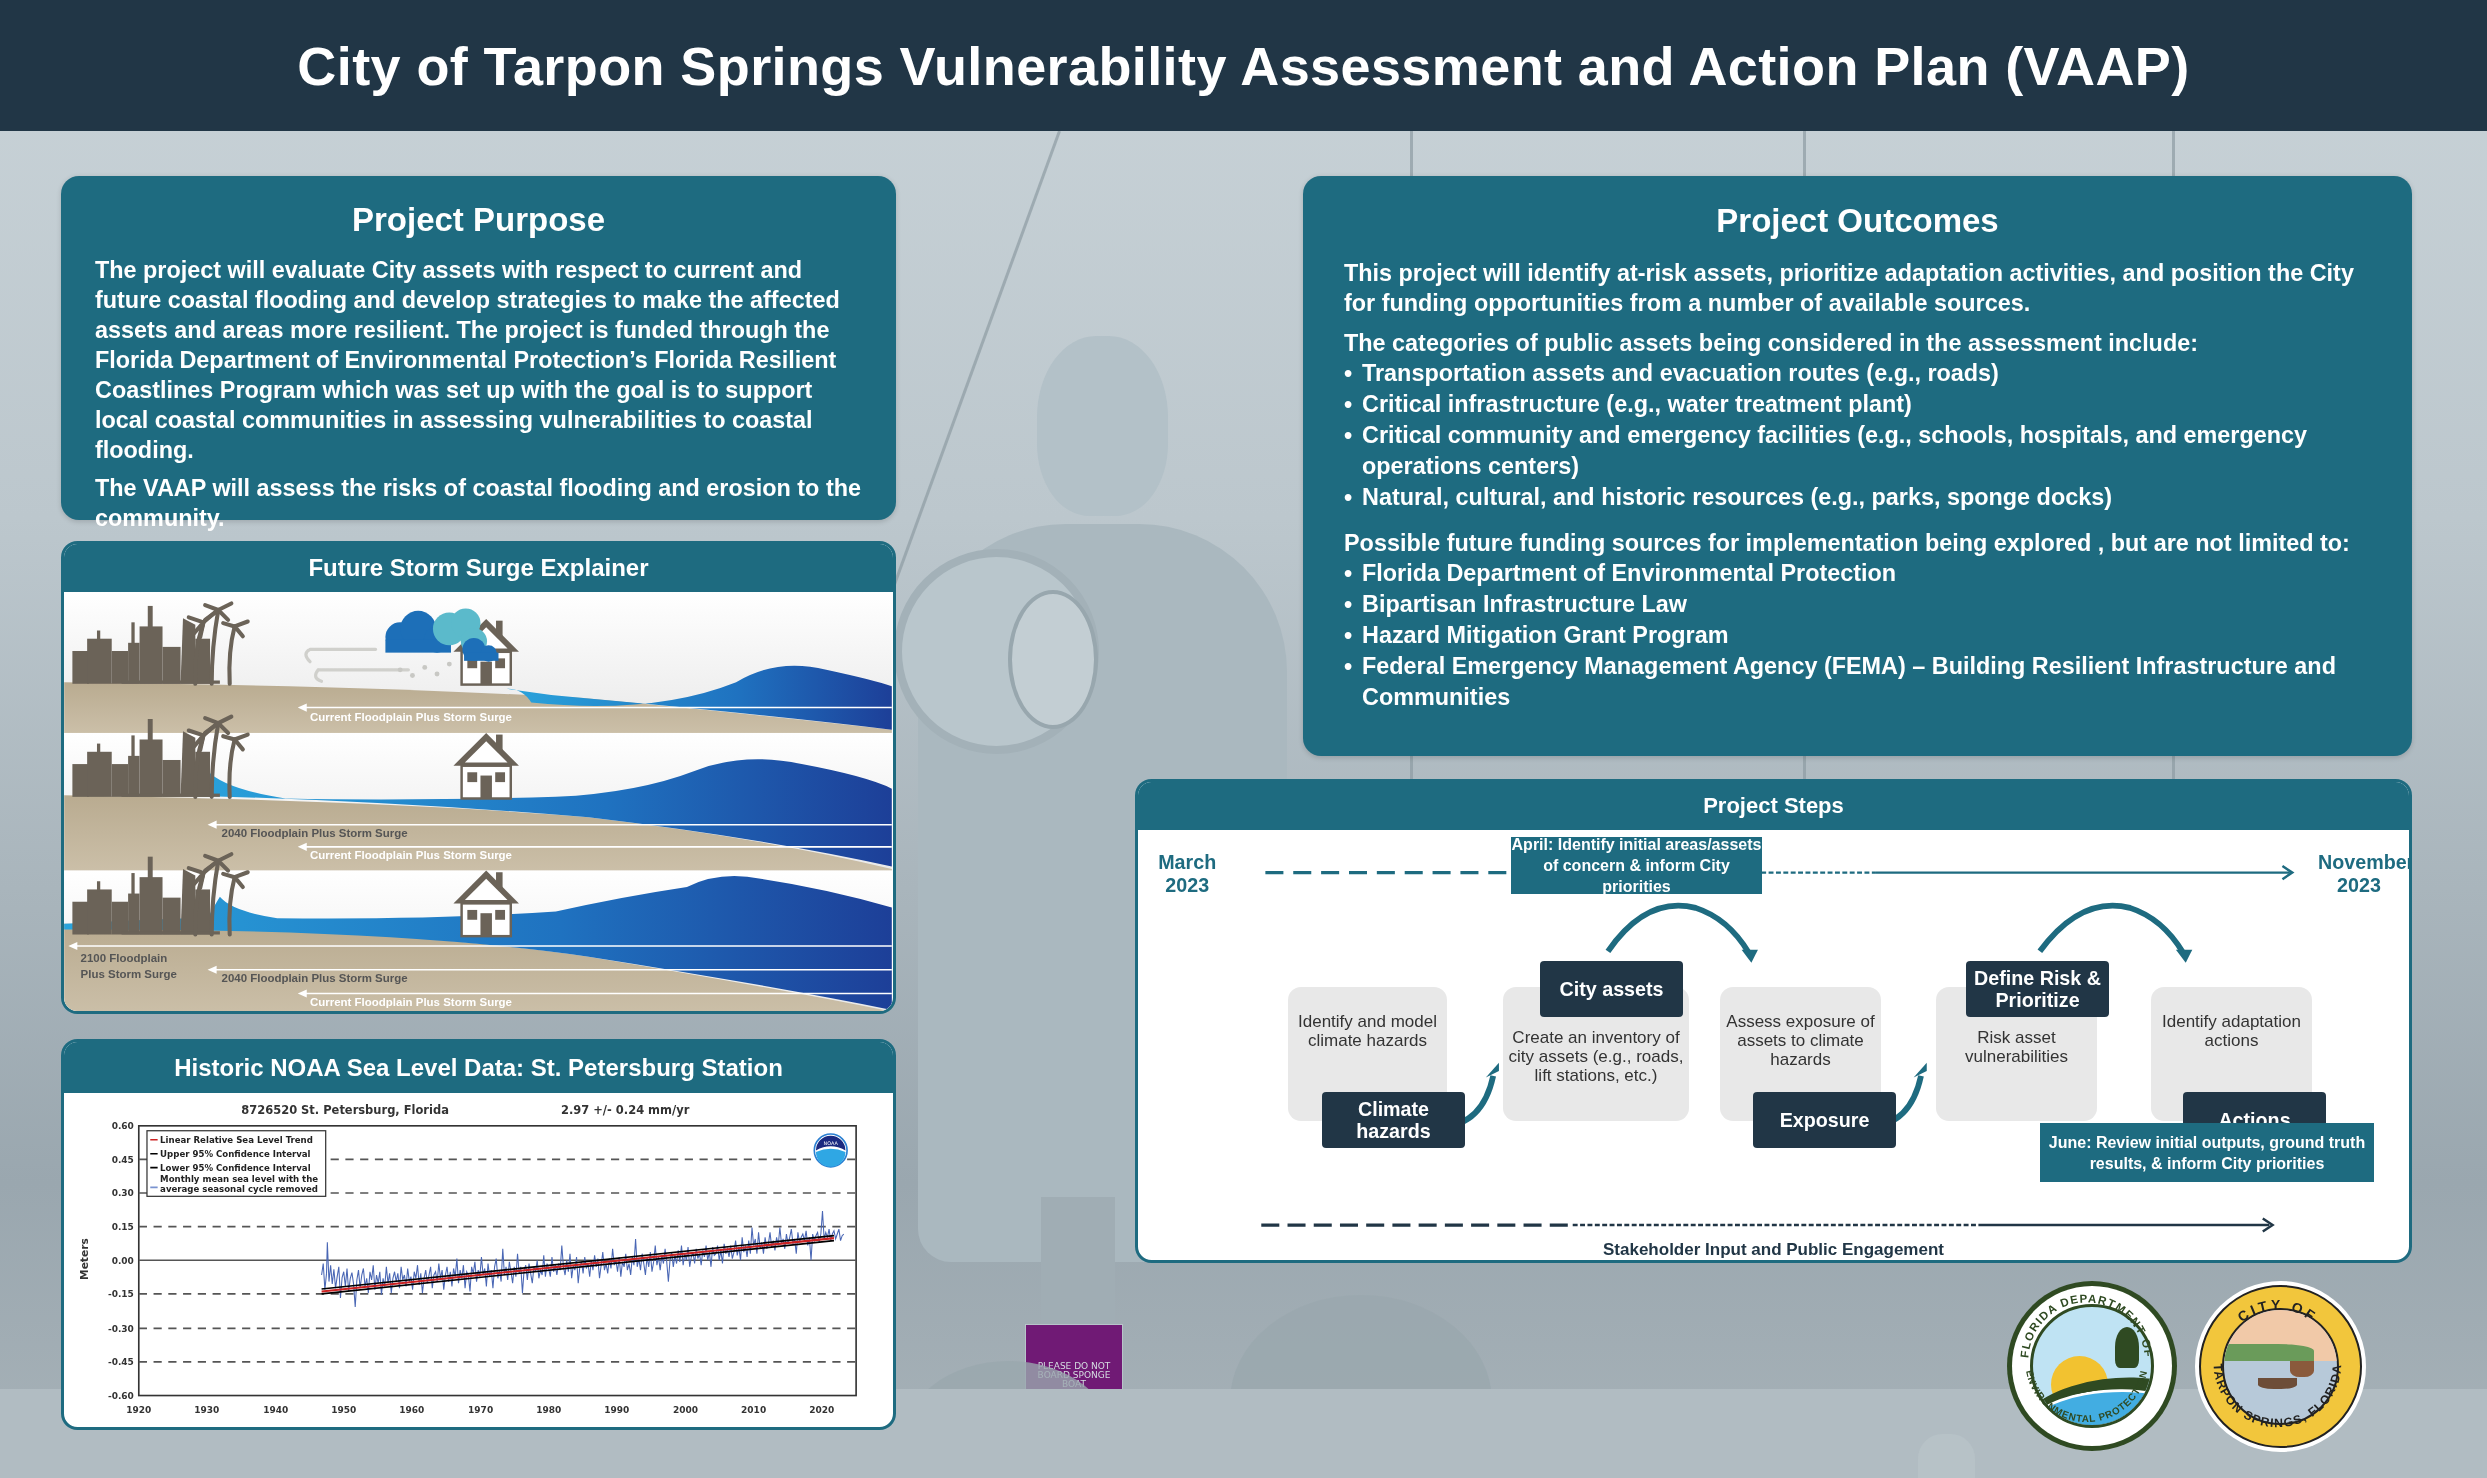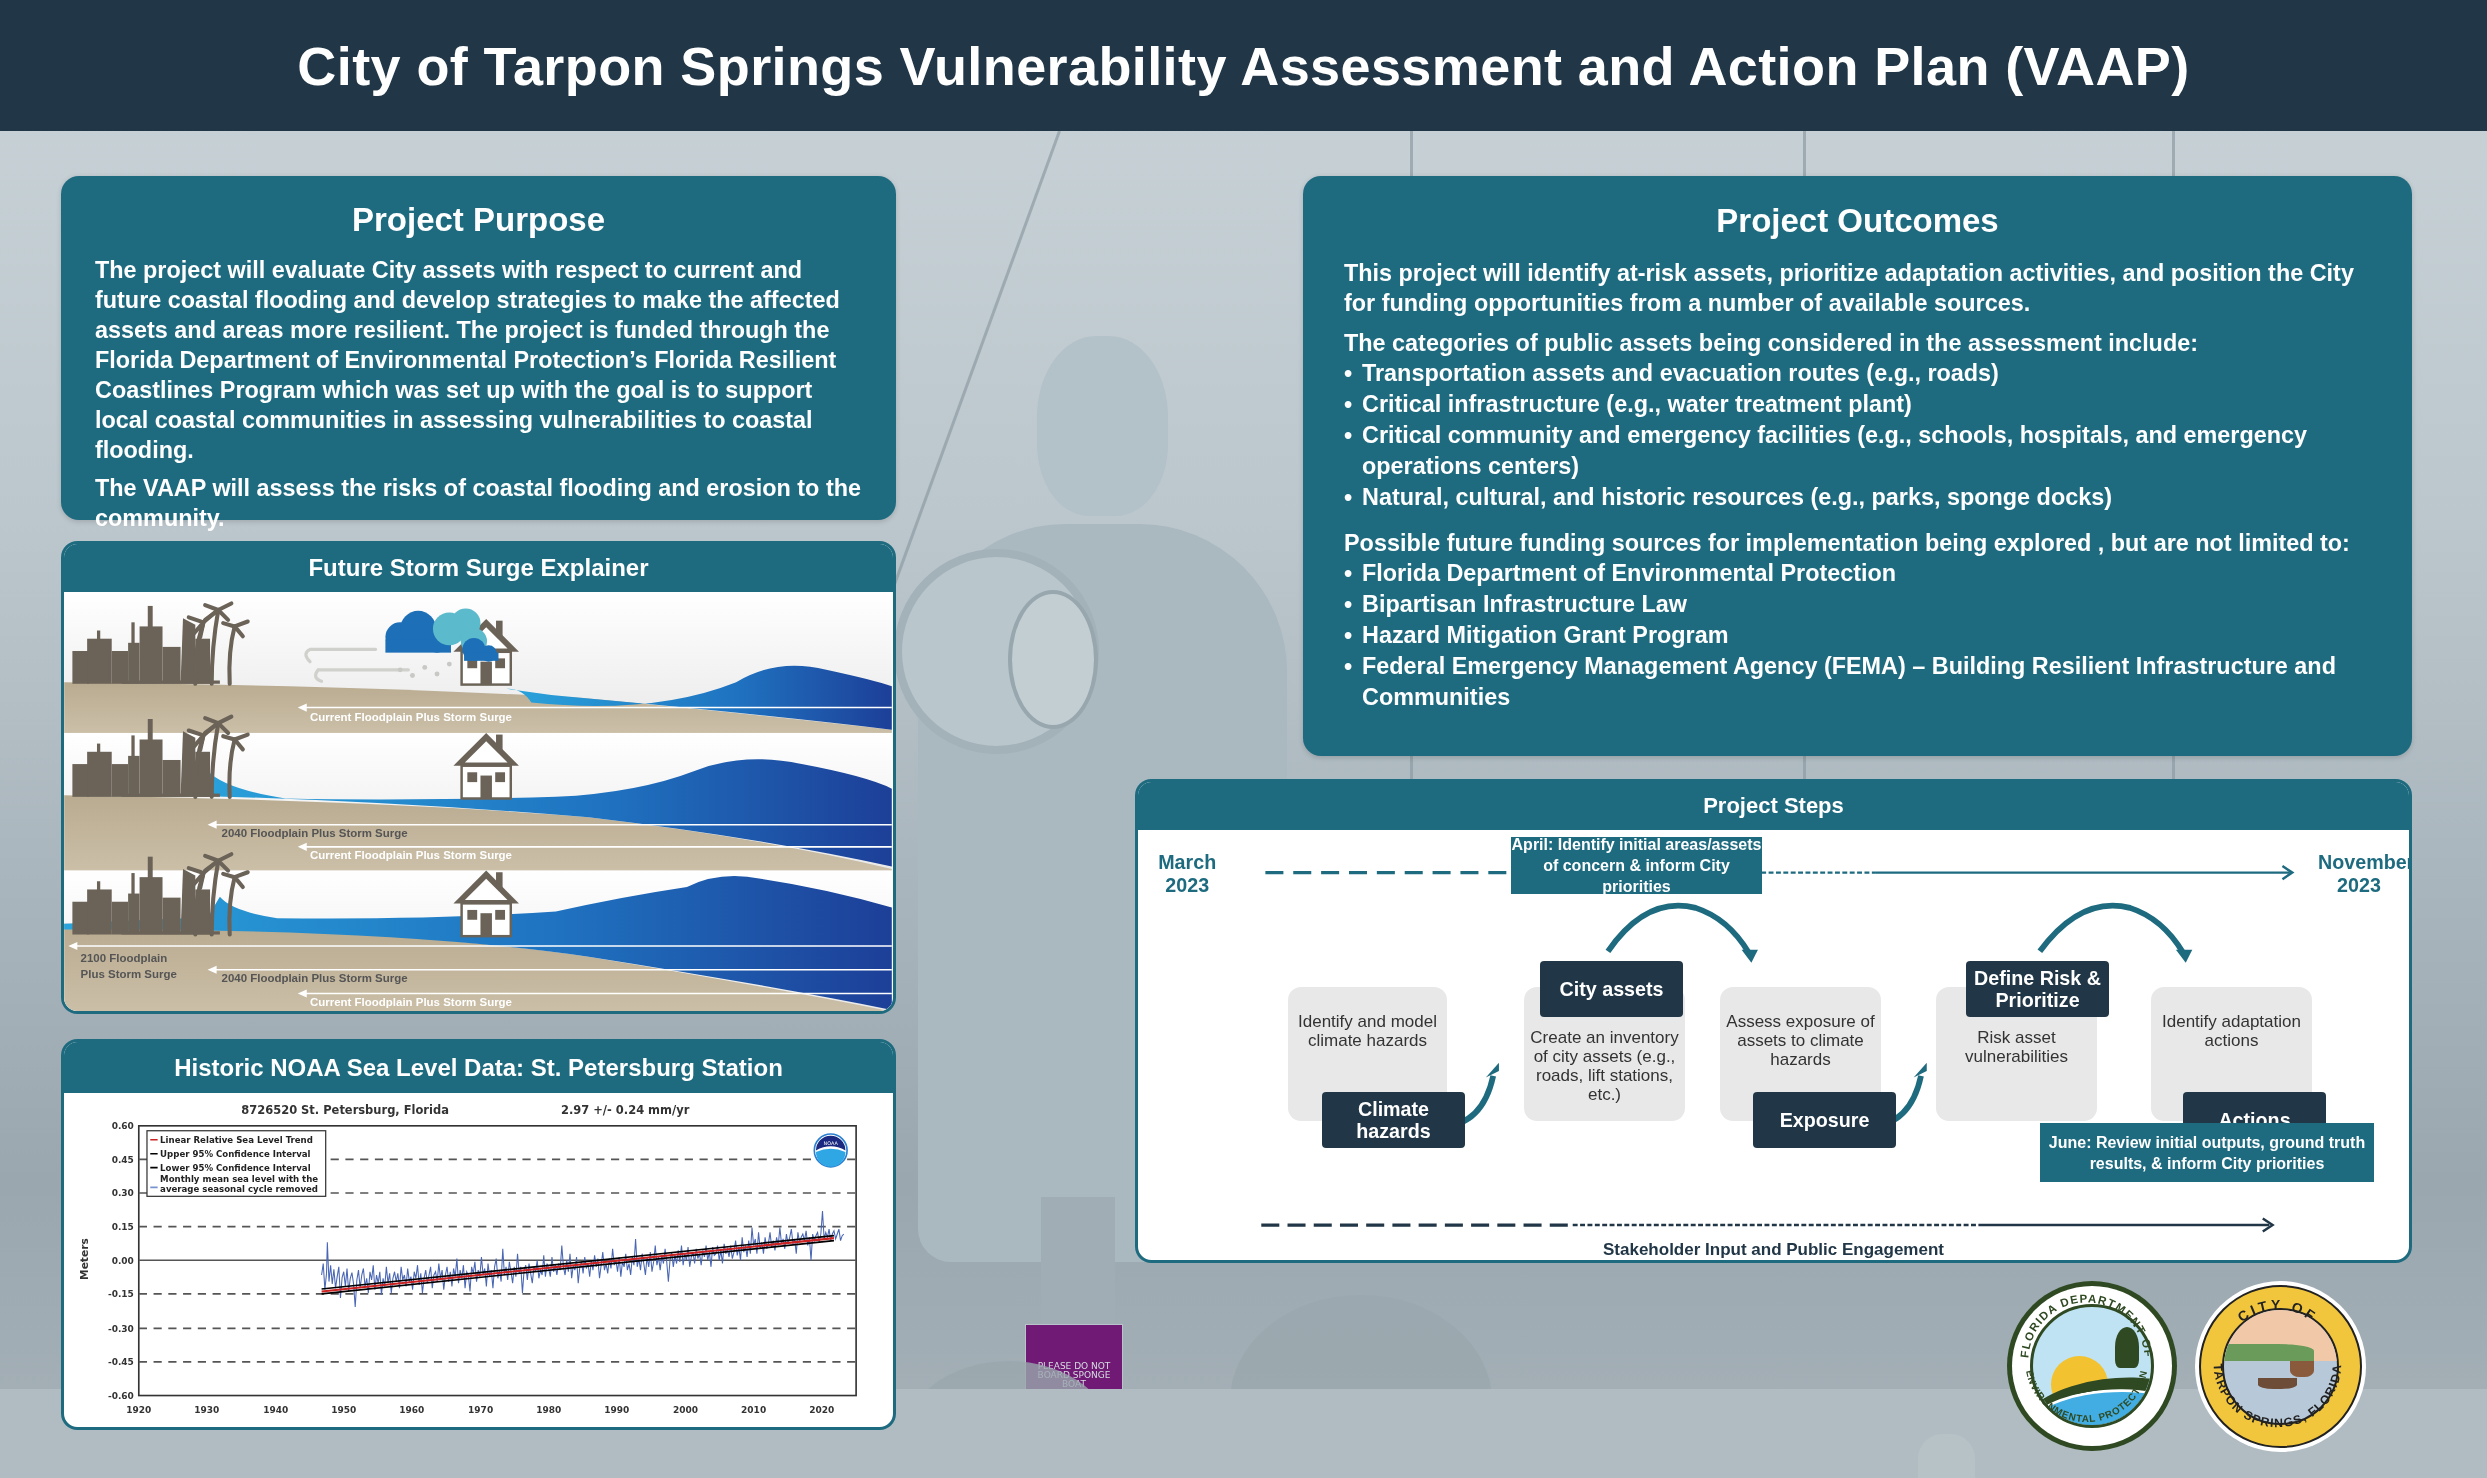--- a/index.html
+++ b/index.html
@@ -370,21 +370,21 @@
         <polygon points="736,146 756,146 748,162"></polygon>
         <polygon points="1266,146 1286,146 1278,162"></polygon>
         <polygon points="424,302 440,294 440,284"></polygon>
         <polygon points="946,302 962,294 962,284"></polygon>
       </g>
     </svg>
 
     <div class="callout" style="left:373px;top:6.6px;width:251px;height:57px;">April: Identify initial areas/assets of concern &amp; inform City priorities</div>
 
     <div class="gbox" style="left:150px;top:157px;width:159px;height:134px;">Identify and model climate hazards</div>
-    <div class="gbox" style="left:386px;top:157px;width:161px;height:134px;padding-top:41px;">Create an inventory of city assets (e.g., roads, lift stations, etc.)</div>
+    <div class="gbox" style="left:365px;top:157px;width:186px;height:134px;padding-top:41px;">Create an inventory of city assets (e.g., roads, lift stations, etc.)</div>
     <div class="gbox" style="left:582px;top:157px;width:161px;height:134px;">Assess exposure of assets to climate hazards</div>
     <div class="gbox" style="left:798px;top:157px;width:161px;height:134px;padding-top:41px;">Risk asset vulnerabilities</div>
     <div class="gbox" style="left:1013px;top:157px;width:161px;height:134px;">Identify adaptation actions</div>
 
     <div class="dbox" style="left:184px;top:262px;width:143px;height:56px;">Climate hazards</div>
     <div class="dbox" style="left:402px;top:131px;width:143px;height:56px;">City assets</div>
     <div class="dbox" style="left:615px;top:262px;width:143px;height:56px;">Exposure</div>
     <div class="dbox" style="left:828px;top:131px;width:143px;height:56px;">Define Risk &amp; Prioritize</div>
     <div class="dbox" style="left:1045px;top:262px;width:143px;height:56px;">Actions</div>
 

